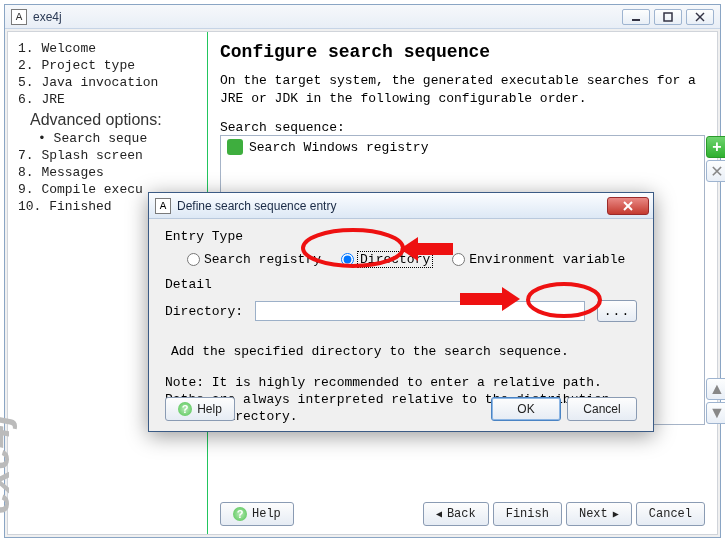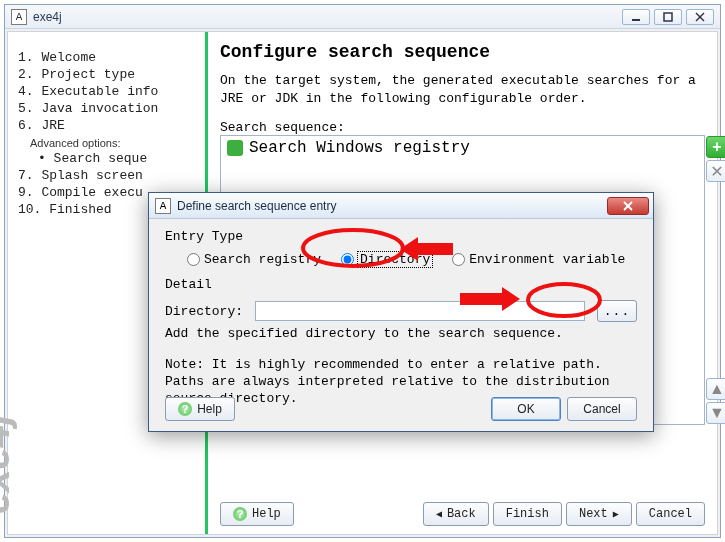--- a/index.html
+++ b/index.html
@@ -46,48 +46,48 @@
   .content {
     position: absolute; top: 26px; left: 2px; right: 2px; bottom: 2px;
     background: #fff;
     border: 1px solid #d0d4da;
     display: flex;
   }
 
   
   .nav {
     width: 200px;
-    border-right: 3px solid #22c55e;
-    padding: 16px 4px 8px 10px;
+    border-right: 1px solid #22c55e;
+    padding: 7px 4px 8px 10px;
     position: relative;
   }
   .nav ol { list-style: none; margin: 0; padding: 0; }
   .nav li { margin: 2px 0; color: #222; font-family: "Courier New", monospace; font-size: 13px; white-space: nowrap; }
-  .nav .adv-label { font-size: 11px; color: #333; font-family: "Segoe UI", Tahoma, sans-serif; margin: 4px 0 2px 12px; }
+  .nav .adv-label { font-size: 16px; color: #333; font-family: "Segoe UI", Tahoma, sans-serif; margin: 4px 0 2px 12px; }
   .nav .sub { padding-left: 20px; }
   .nav .sub li::before { content: "• "; }
   .nav .bold { font-weight: normal; }
   .nav .logo {
     position: absolute; left: 10px; bottom: 20px;
     color: #bbb; font-size: 40px; font-weight: bold; font-style: italic;
     transform: rotate(-90deg); transform-origin: left bottom;
     font-family: Arial, sans-serif;
   }
 
   
   .main { flex: 1; position: relative; padding: 10px 12px; }
   .main h2 { margin: 0 0 10px 0; font-family: "Courier New", monospace; font-size: 18px; font-weight: bold; }
   .main .desc { font-family: "Courier New", monospace; font-size: 13px; line-height: 1.4; margin-bottom: 12px; }
   .main .listbox {
     border: 1px solid #a6b4c8; background: #fff;
     height: 290px; position: relative;
   }
   .main .listbox .row {
     display: flex; align-items: center; padding: 3px 6px;
-    font-family: "Courier New", monospace; font-size: 16px;
+    font-family: "Courier New", monospace; font-size: 13px;
   }
   .main .listbox .row .ic {
     width: 16px; height: 16px; background: #3eae3e; border-radius: 3px; margin-right: 6px;
     position: relative;
   }
   .side-btns { position: absolute; right: -24px; top: 0; display:flex; flex-direction: column; gap: 2px; }
   .side-btns .sb, .side-btns2 .sb {
     width: 22px; height: 22px; border:1px solid #9eb4d0; border-radius:3px;
     background: linear-gradient(#fdfefe,#e9eff7);
     display:flex; align-items:center; justify-content:center;
@@ -149,33 +149,33 @@
   }
   .modal .mbody {
     padding: 10px 16px;
     font-family: "Courier New", monospace; font-size: 13px;
   }
   .group-label { margin-bottom: 8px; }
   .radios { display:flex; gap: 20px; margin: 0 0 10px 22px; align-items:center; }
   .radios label { display:flex; align-items:center; gap:4px; }
   .radios input { margin:0; }
   .radios .sel { padding: 0 2px; outline: 1px dotted #000; }
-  .detail-row { display:flex; align-items:center; gap: 12px; margin-bottom: 4px; justify-content: flex-end; }
+  .detail-row { display:flex; align-items:center; gap: 12px; margin-bottom: 22px; justify-content: flex-end; }
   .detail-row input[type=text] {
     flex:1; height:20px; border:1px solid #9cb0c8; background:#fff; padding:0 4px;
     font-family:"Courier New",monospace;
   }
   .browse {
     width: 40px; height: 22px;
     border:1px solid #8a9bb3; border-radius:3px;
     background: linear-gradient(#fdfdfd,#e6ecf4);
     display:flex;align-items:center;justify-content:center;
     font-family:"Courier New",monospace; letter-spacing:1px;
   }
-  .hint { margin: 4px 0 8px 0; }
+  .hint { margin: 4px 0 8px 6px; }
   .note { margin-top: 16px; line-height:1.3; white-space: pre-line;}
   .mfooter {
     position:absolute; left:16px; right:16px; bottom:10px;
     display:flex; align-items:center;
   }
   .mfooter .right { margin-left:auto; display:flex; gap:6px;padding-left:24px; }
   .mfooter .btn { min-width: 70px; justify-content:center; font-family:"Segoe UI",sans-serif; font-size:12px; }
   .mfooter .btn.primary { border-color:#4a84c4; box-shadow: 0 0 0 1px #8db6e4 inset; }
 
   
@@ -206,30 +206,30 @@
           <line x1="9" y1="1" x2="1" y2="9" stroke="#334" stroke-width="1.5"></line>
         </svg>
       </div>
   </div>
 
   <div class="content">
     <div class="nav">
       <ol>
         <li>1. Welcome</li>
         <li>2. Project type</li>
-        <li>4. Executable info</li>
         <li>5. Java invocation</li>
         <li>6. JRE</li>
       </ol>
       <div class="adv-label">Advanced options:</div>
       <ol class="sub">
         <li class="bold">Search seque</li>
       </ol>
       <ol>
         <li>7. Splash screen</li>
+        <li>8. Messages</li>
         <li>9. Compile execu</li>
         <li>10. Finished</li>
       </ol>
       <div class="logo">exe4j</div>
     </div>
 
     <div class="main">
       <h2>Configure search sequence</h2>
       <div class="desc">On the target system, the generated executable searches for a JRE or JDK in the following configurable order.</div>
       <div class="mono">Search sequence:</div>

